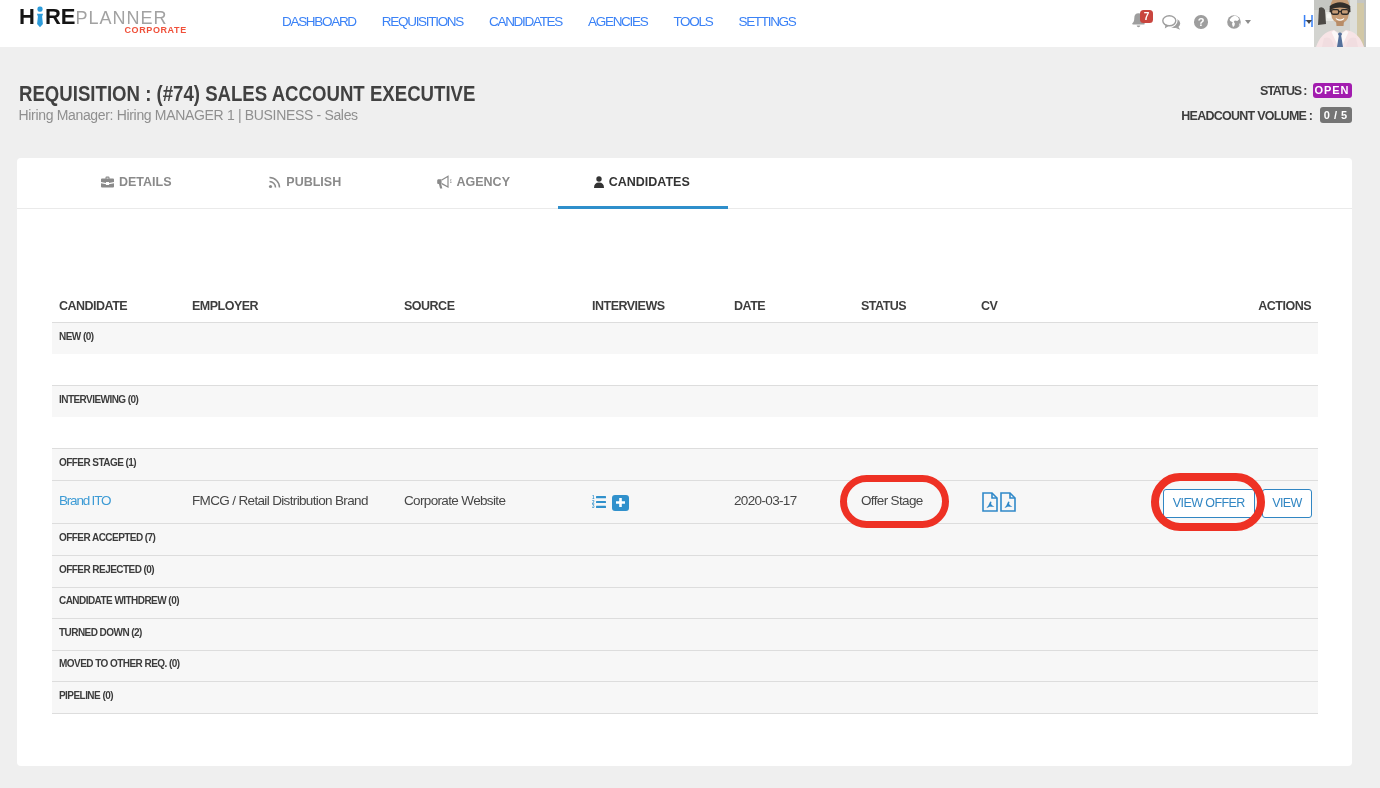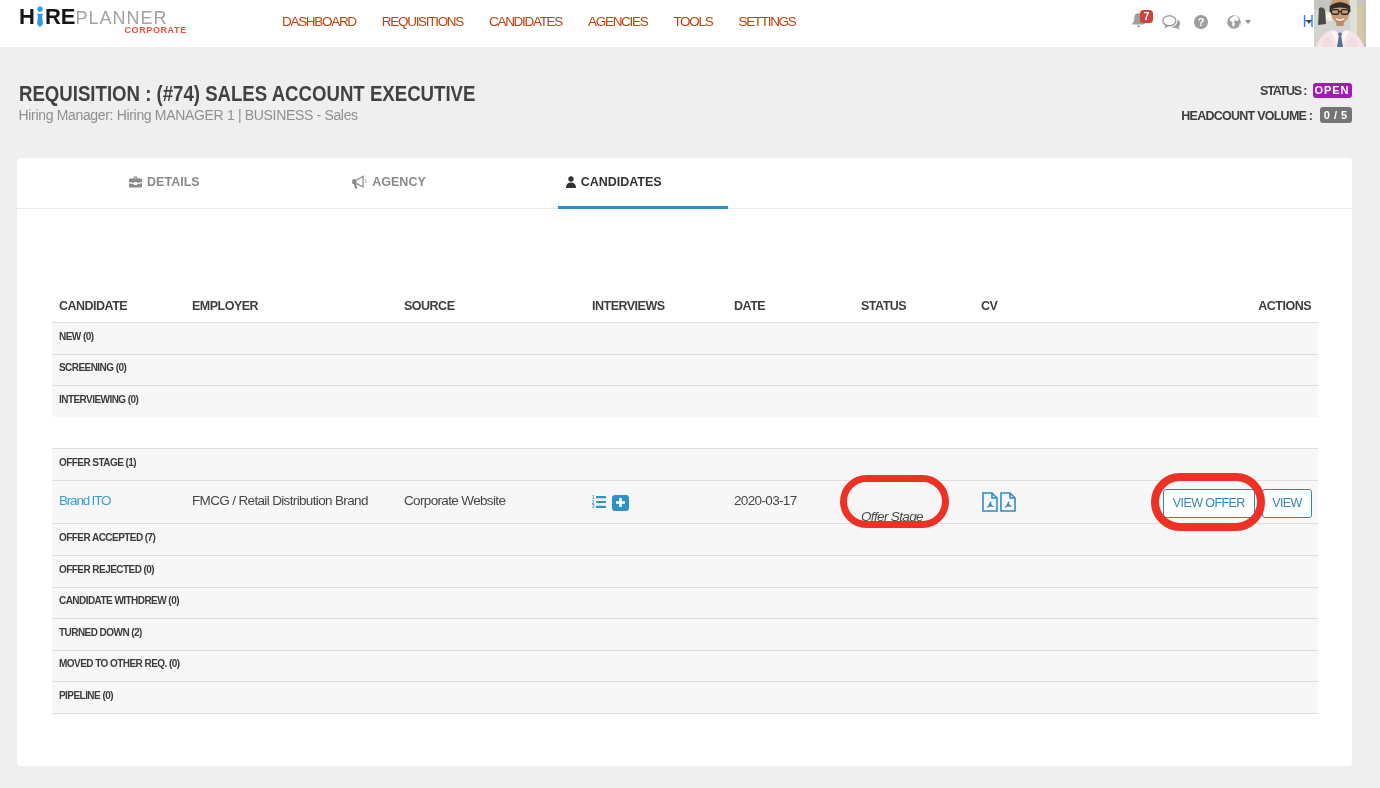--- a/index.html
+++ b/index.html
@@ -6,21 +6,21 @@
 html,body { width:1380px; height:788px; }
 body { font-family:"Liberation Sans", sans-serif; background:#efefef; position:relative; overflow:hidden; }
 
 
 .nav { position:absolute; left:0; top:0; width:1380px; height:47px; background:#fff; }
 .logo { position:absolute; left:19px; top:3.5px; white-space:nowrap; }
 .logo .l1 { font-size:22px; font-weight:bold; color:#151515; letter-spacing:0; }
 .logo .l2 { font-size:18px; font-weight:normal; color:#a2a2a2; letter-spacing:1px; }
 .logo .corp { position:absolute; left:105.5px; top:21.8px; font-size:9px; font-weight:bold; color:#f0503a; letter-spacing:0.6px; }
 .navlinks { position:absolute; left:269px; top:-2.5px; height:47px; display:flex; align-items:center; }
-.navlinks a { display:block; padding:0 13px; font-size:13.5px; color:#c2410c; text-decoration:none; letter-spacing:-1.3px; }
+.navlinks a { display:block; padding:0 13px; font-size:13.5px; color:#3b82f6; text-decoration:none; letter-spacing:-1.3px; }
 .navright { position:absolute; right:0; top:0; height:47px; }
 .navright > * { position:absolute; }
 .badge7 { position:absolute; left:9px; top:-5px; background:#c9453e; color:#fff; font-size:10px; font-weight:bold; border-radius:3.5px; padding:1px 4px; line-height:11px; }
 .hiken { font-size:16px; color:#3b82f6; letter-spacing:-1.05px; white-space:nowrap;margin-left:44px; }
 .caret { display:inline-block; width:0; height:0; border-left:3.2px solid transparent; border-right:3.2px solid transparent; border-top:4px solid #8d8d8d; vertical-align:middle; }
 .caret.dark { border-top-color:#444; }
 .avatar { width:52px; height:47px; }
 
 
 .pagehead { position:absolute; left:0; top:47px; width:1380px; height:111px; }
@@ -131,20 +131,27 @@
   <div class="ph-status">STATUS : <span class="bdg open">OPEN</span></div>
   <div class="ph-head2">HEADCOUNT VOLUME : <span class="bdg hc">0 / 5</span></div>
 </div>
 
 <div class="card">
   <div class="tabbar"></div>
   <div class="tabs">
     <div class="tab"><svg width="13" height="12" viewBox="0 0 13 12">
           <path fill="#8a8a8a" d="M4.5 1.5 a1 1 0 0 1 1-1 h2 a1 1 0 0 1 1 1 v1 h-1 v-.8 h-2 v.8 h-1z M0 3.5 a1 1 0 0 1 1-1 h11 a1 1 0 0 1 1 1 v2.5 l-5 1 v-1 h-3 v1 l-5 -1z M0 7.2 l5 1 v.8 h3 v-.8 l5 -1 v3.3 a1 1 0 0 1 -1 1 h-11 a1 1 0 0 1 -1 -1z"></path>
         </svg>DETAILS</div>
+    <div class="tab"><svg width="13" height="13" viewBox="0 0 13 13">
+          <g fill="none" stroke="#8a8a8a" stroke-width="1.5">
+            <path d="M1.5 5.5 a6 6 0 0 1 6 6"></path>
+            <path d="M1.5 1.5 a10 10 0 0 1 10 10"></path>
+          </g>
+          <circle cx="2.5" cy="10.5" r="1.6" fill="#8a8a8a"></circle>
+        </svg>PUBLISH</div>
     <div class="tab"><svg width="15" height="14" viewBox="0 0 15 14">
           <path fill="#8a8a8a" d="M1.2 4.3 h3.4 v4.8 h-3.4 a1.2 1.2 0 0 1 -1 -1.2 v-2.4 a1.2 1.2 0 0 1 1 -1.2z"></path>
           <path fill="#8a8a8a" d="M1.9 9.1 h2.3 l1.1 4.3 h-2.2z"></path>
           <path fill="none" stroke="#8a8a8a" stroke-width="1.2" d="M4.8 4.9 L11 1.2 V12 L4.8 8.6"></path>
           <path fill="none" stroke="#8a8a8a" stroke-width="1" d="M13 5.2 l1.4 -0.4 M13 7.2 h1.6"></path>
         </svg>AGENCY</div>
     <div class="tab active"><svg width="10" height="12" viewBox="0 0 10 12">
           <circle cx="5" cy="3" r="2.7" fill="#333"></circle>
           <path d="M0 12 q0 -5.5 5 -5.5 q5 0 5 5.5z" fill="#333"></path>
         </svg>CANDIDATES</div>
@@ -156,23 +163,20 @@
   <div class="hlabel" style="left:175px;">EMPLOYER</div>
   <div class="hlabel" style="left:387px;">SOURCE</div>
   <div class="hlabel" style="left:575px;">INTERVIEWS</div>
   <div class="hlabel" style="left:717px;">DATE</div>
   <div class="hlabel" style="left:844px;">STATUS</div>
   <div class="hlabel" style="left:964px;">CV</div>
   <div class="hlabel" style="right:41px;">ACTIONS</div>
 
   <div class="row stage" style="top:164px;">
       <span>NEW (0)</span>
-    </div>
-  <div class="row stage" style="top:195.6px;">
-      <span>SCREENING (0)</span>
     </div>
   <div class="row stage" style="top:227.2px;">
       <span>INTERVIEWING (0)</span>
     </div>
   <div class="row stage" style="top:290.4px;">
       <span>OFFER STAGE (1)</span>
     </div>
 
   <div class="row" style="top:322px; height:43.4px;">
     <span class="cell link c1" style="top:12px;">Brand ITO</span>
@@ -187,21 +191,21 @@
           <text x="0" y="8.5" font-size="4.5" font-weight="bold" font-family="Liberation Sans">2</text>
           <text x="0" y="13.4" font-size="4.5" font-weight="bold" font-family="Liberation Sans">3</text>
         </g>
       </svg>
     <span class="plusbtn">
         <svg width="9" height="9" viewBox="0 0 9 9">
           <path fill="#fff" d="M3.2 0h2.6v3.2H9v2.6H5.8V9H3.2V5.8H0V3.2h3.2z"></path>
         </svg>
       </span>
     <span class="cell c5" style="top:12px;">2020-03-17</span>
-    <span class="cell c6" style="top:28px;font-style:italic;">Offer Stage</span>
+    <span class="cell c6" style="top:12px;">Offer Stage</span>
     <svg style="position:absolute; left:929.7px; top:11px;" width="16" height="20" viewBox="0 0 16 20">
         <path fill="none" stroke="#3089c9" stroke-width="1.6" d="M1 1 h9 l5 5 v13 h-14z"></path>
         <path fill="none" stroke="#3089c9" stroke-width="1.6" d="M10 1 v5 h5"></path>
         <path fill="#3089c9" d="M4.5 15.5 q2-1.5 3-4.5 q.5-2 1.5-1.5 q1 .5 0 2.5 q1.5 2 3.5 2.5 q-3 .5-4.5 0 q-2 1.5-3.5 1z"></path>
       </svg>
     <svg style="position:absolute; left:947.5px; top:11px;" width="16" height="20" viewBox="0 0 16 20">
         <path fill="none" stroke="#3089c9" stroke-width="1.6" d="M1 1 h9 l5 5 v13 h-14z"></path>
         <path fill="none" stroke="#3089c9" stroke-width="1.6" d="M10 1 v5 h5"></path>
         <path fill="#3089c9" d="M4.5 15.5 q2-1.5 3-4.5 q.5-2 1.5-1.5 q1 .5 0 2.5 q1.5 2 3.5 2.5 q-3 .5-4.5 0 q-2 1.5-3.5 1z"></path>
       </svg>

